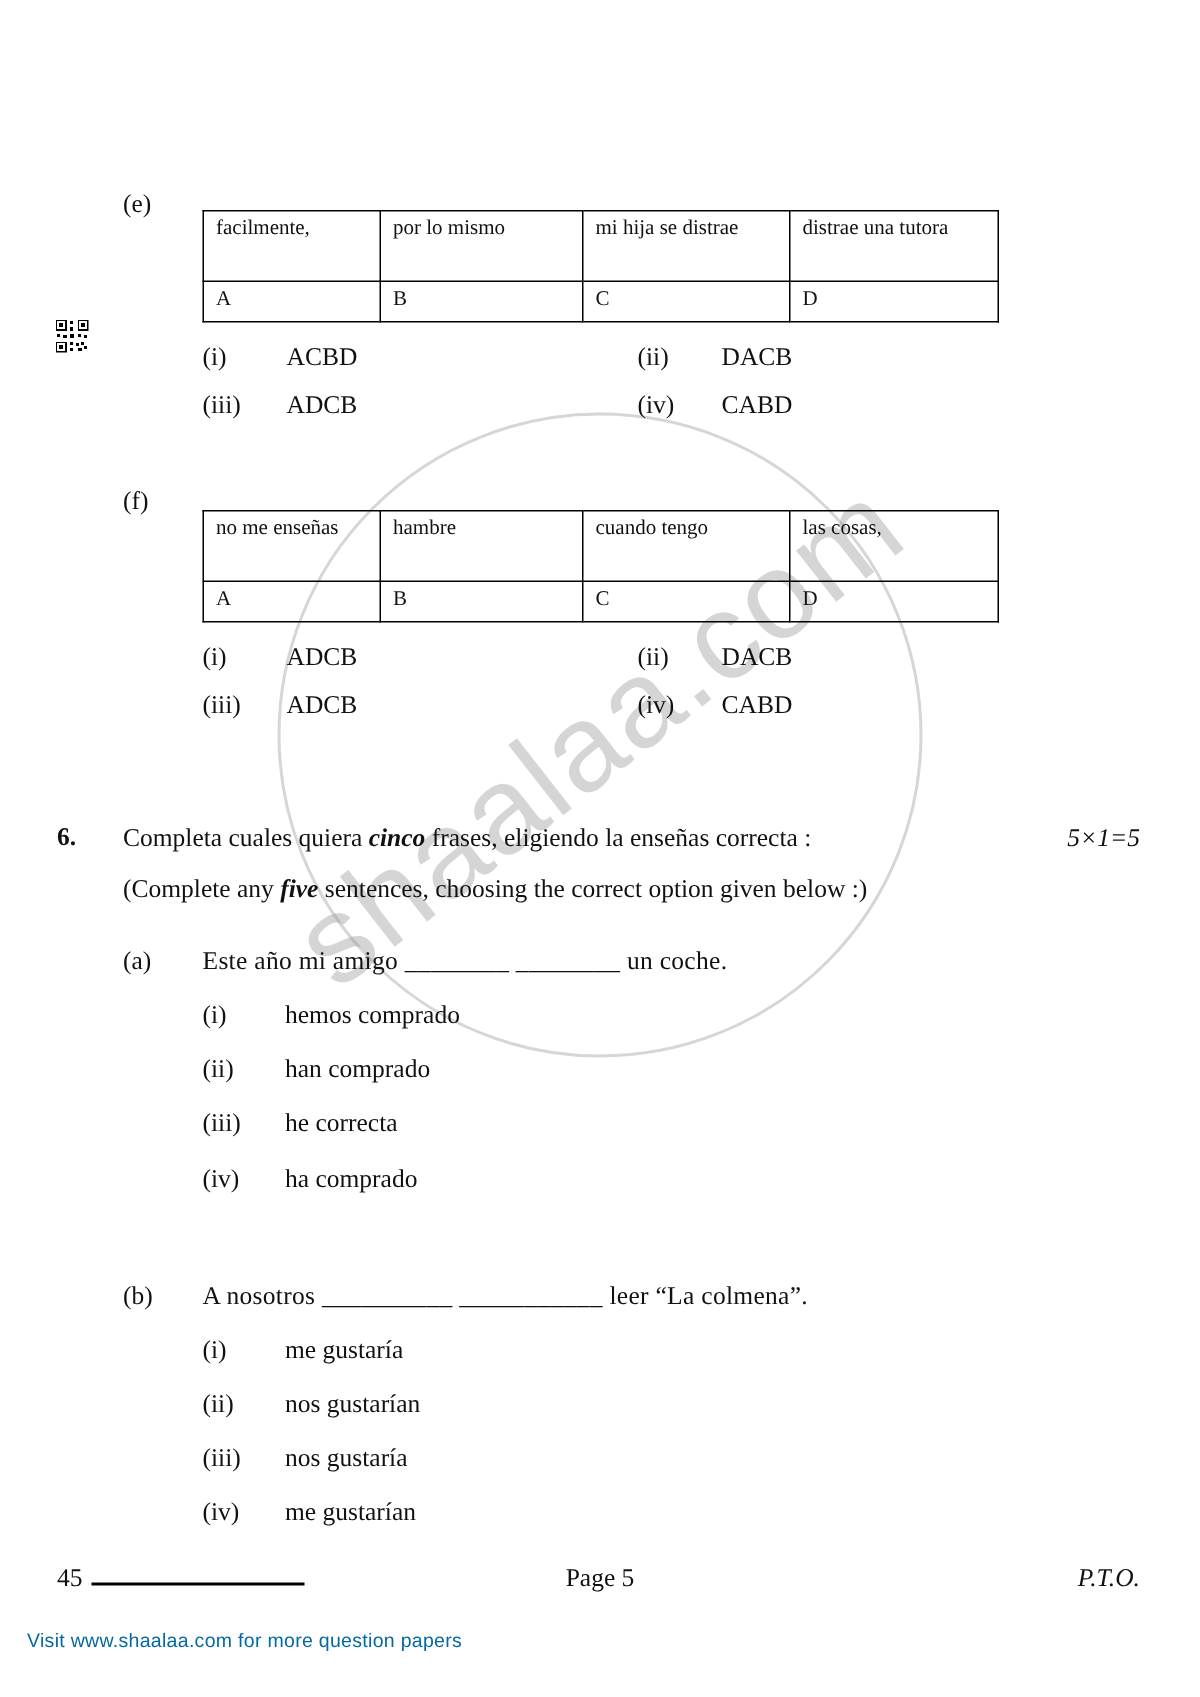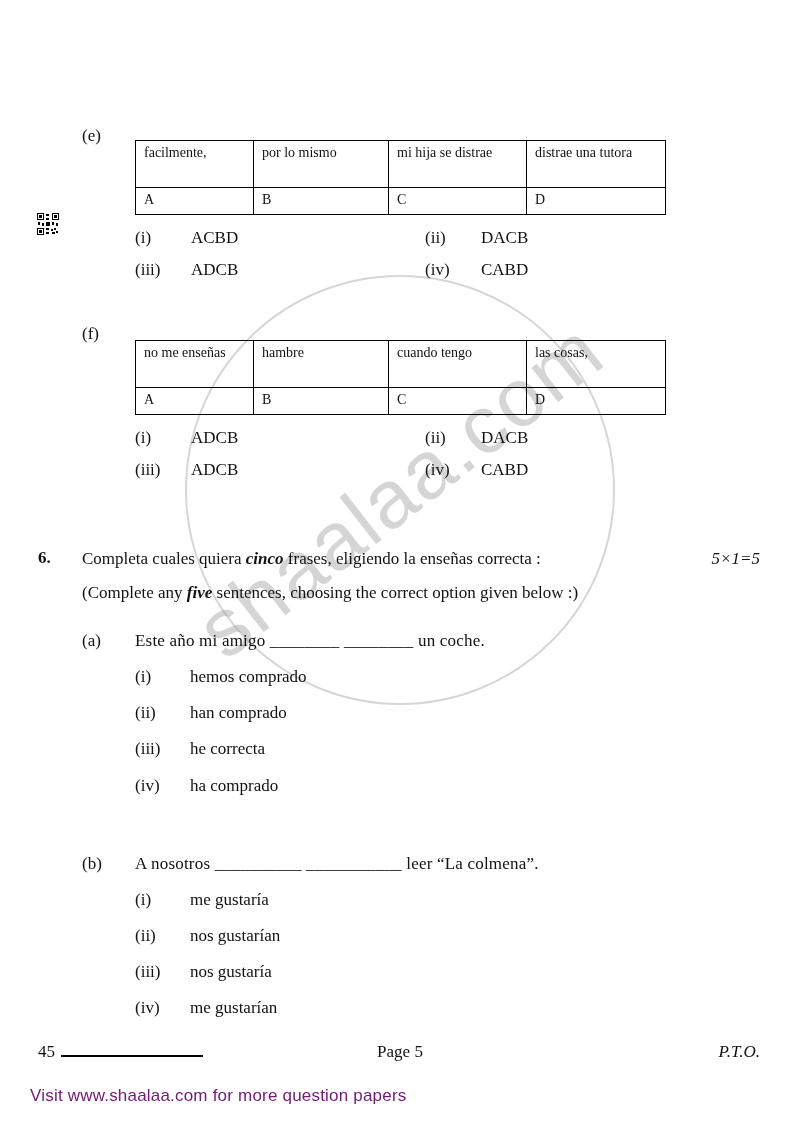--- a/index.html
+++ b/index.html
@@ -65,23 +65,23 @@
   .optline .onum { width: 55px; }
 
   
   .footer { position: absolute; left: 0; right: 0; top: 1042px; padding: 0 40px 0 38px; z-index: 1; }
   .f-left { position: absolute; left: 38px; text-align: center; }
   .f-line { display: inline-block; width: 142px; border-bottom: 2px solid #000; margin-left: 6px; }
   .f-center { position: absolute; left: 50%; transform: translateX(-50%); }
   .f-right { position: absolute; right: 40px; font-style: italic; }
 
   .banner {
-    position: absolute; left: 30px; top: 1086px; z-index: 1;
+    position: absolute; left: 18px; top: 1086px; z-index: 1;
     font-family: "Liberation Sans", sans-serif;
-    font-size: 17px; color: #701a75; letter-spacing: 0.2px;
+    font-size: 13px; color: #0369a1; letter-spacing: 0.2px;
   }
 </style>
 </head>
 <body>
 
 <div class="page">
 
   <div class="watermark" aria-hidden="true">
     <div class="wm-circle"></div>
     <div class="wm-text">shaalaa.com</div>

